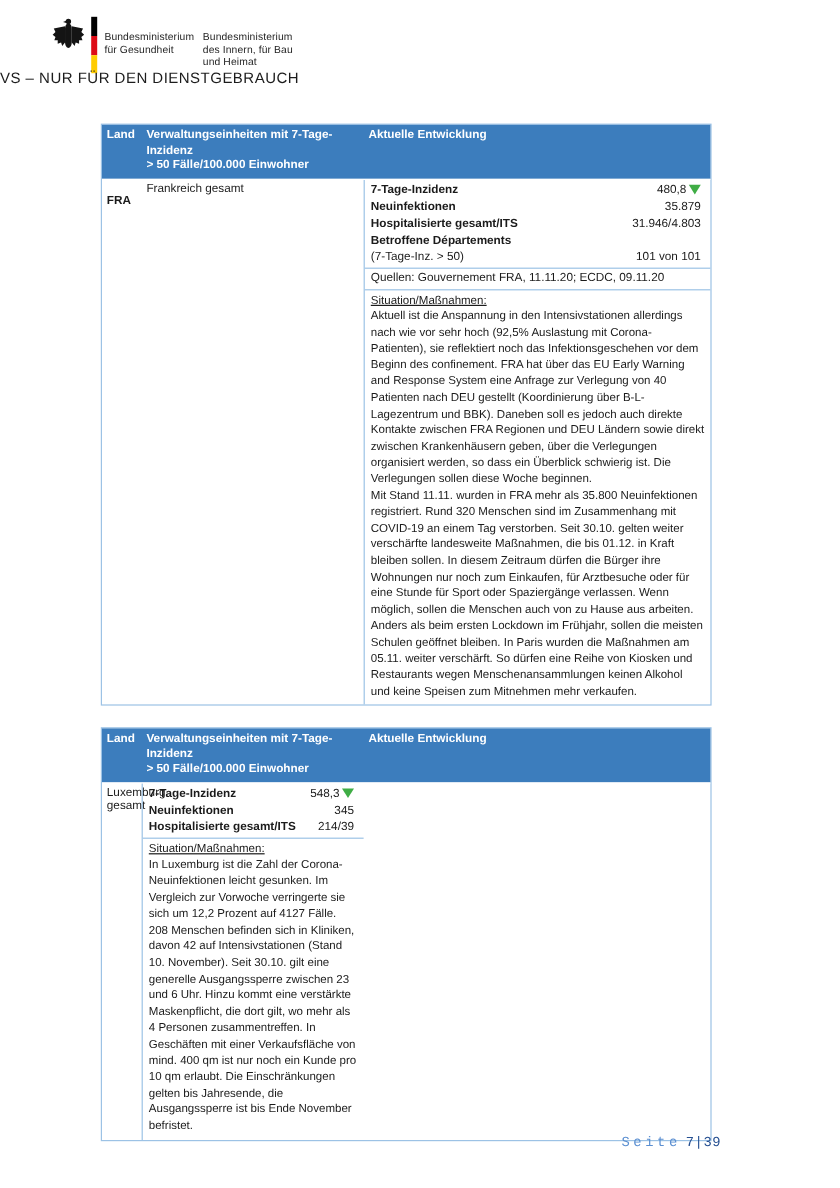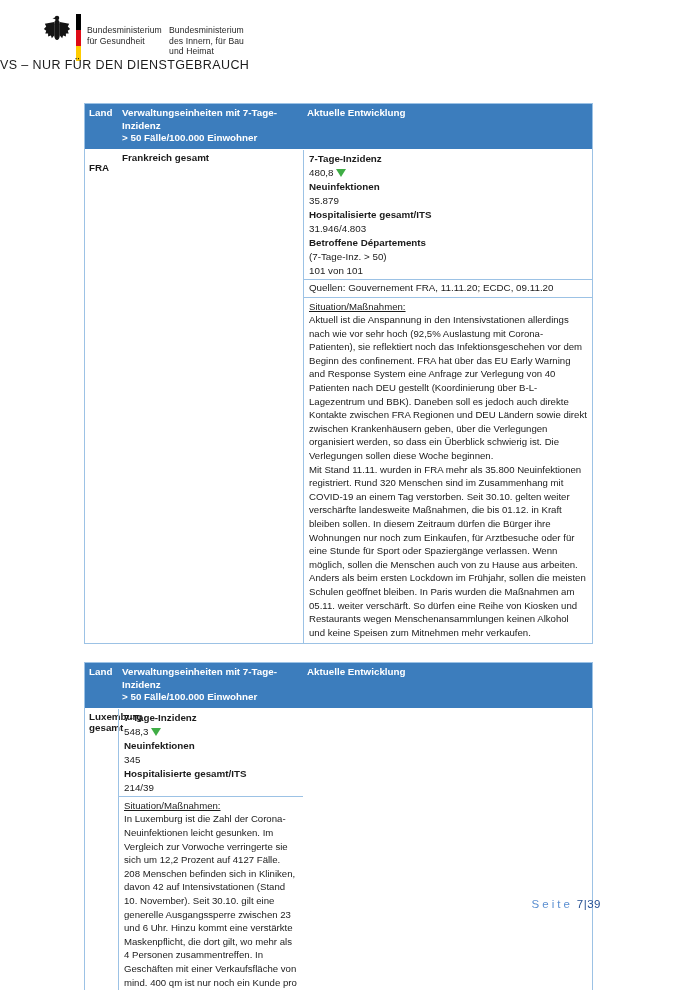--- a/index.html
+++ b/index.html
@@ -39,38 +39,38 @@
   .ctable{border:1px solid var(--border_blue);font-size:9.8px;}
   .ctable + .ctable{margin-top:18px;}
   .thead{
     display:grid;grid-template-columns:33px 185px 1fr;
     background:var(--header_blue);color:#ffffff;font-weight:bold;
     line-height:12.5px;
   }
   .thead > div{padding:3px 4px 4px 4px;}
   .tbody{display:grid;grid-template-columns:33px 185px 1fr;border-top:1px solid #ffffff;}
   .cell-land{padding:12px 2px 2px 4px;font-weight:bold;}
-  .cell-region{padding:2px 4px;font-weight:bold;}
+  .cell-region{padding:2px 4px;}
   .cell-dev{border-left:1px solid var(--border_blue);}
   .stats{padding:2px 0 1px 0;}
-  .stat-row{display:flex;justify-content:space-between;line-height:14px;padding:0 8px 0 5px;flex-direction:column;}
+  .stat-row{display:flex;justify-content:space-between;line-height:14px;padding:0 8px 0 5px;}
   .b{font-weight:bold;}
   .stat-value{white-space:nowrap;}
   .tri-down{
     display:inline-block;width:0;height:0;margin-left:2px;
     border-left:5px solid transparent;border-right:5px solid transparent;
     border-top:8px solid var(--trend_green);
     vertical-align:-1px;
   }
   .sources{border-top:1px solid var(--border_blue);line-height:14px;padding:1px 5px 2px 5px;}
   .situation{border-top:1px solid var(--border_blue);padding:2px 5px 4px 5px;font-size:9.6px;line-height:13.6px;}
   .situation-heading{text-decoration:underline;}
   .situation p{margin:0;text-align:left;}
   
-  .footer{position:absolute;top:898px;right:99px;font-size:11.5px;white-space:nowrap;}
+  .footer{position:absolute;top:946px;right:99px;font-size:11.5px;white-space:nowrap;font-family:Liberation Mono, monospace;}
   .footer .seite{color:var(--footer_light_blue);letter-spacing:3px;margin-right:4px;}
   .footer .pageno{color:var(--footer_dark_blue);font-weight:500;letter-spacing:0.5px;}
 </style>
 </head>
 <body>
 
 <svg class="eagle" width="30" height="29" viewBox="0 0 32 30" aria-hidden="true">
   <g fill="#141414">
     <path d="M13,9 L3,11 L4.5,14 L2,16.5 L4.5,18.5 L3.5,21.5 L6.5,21.5 L6.5,24.5 L9.5,23.5 L10.5,26.5 L13,23.5 Z"></path>
     <path d="M19,9 L29,11 L27.5,14 L30,16.5 L27.5,18.5 L28.5,21.5 L25.5,21.5 L25.5,24.5 L22.5,23.5 L21.5,26.5 L19,23.5 Z"></path>

